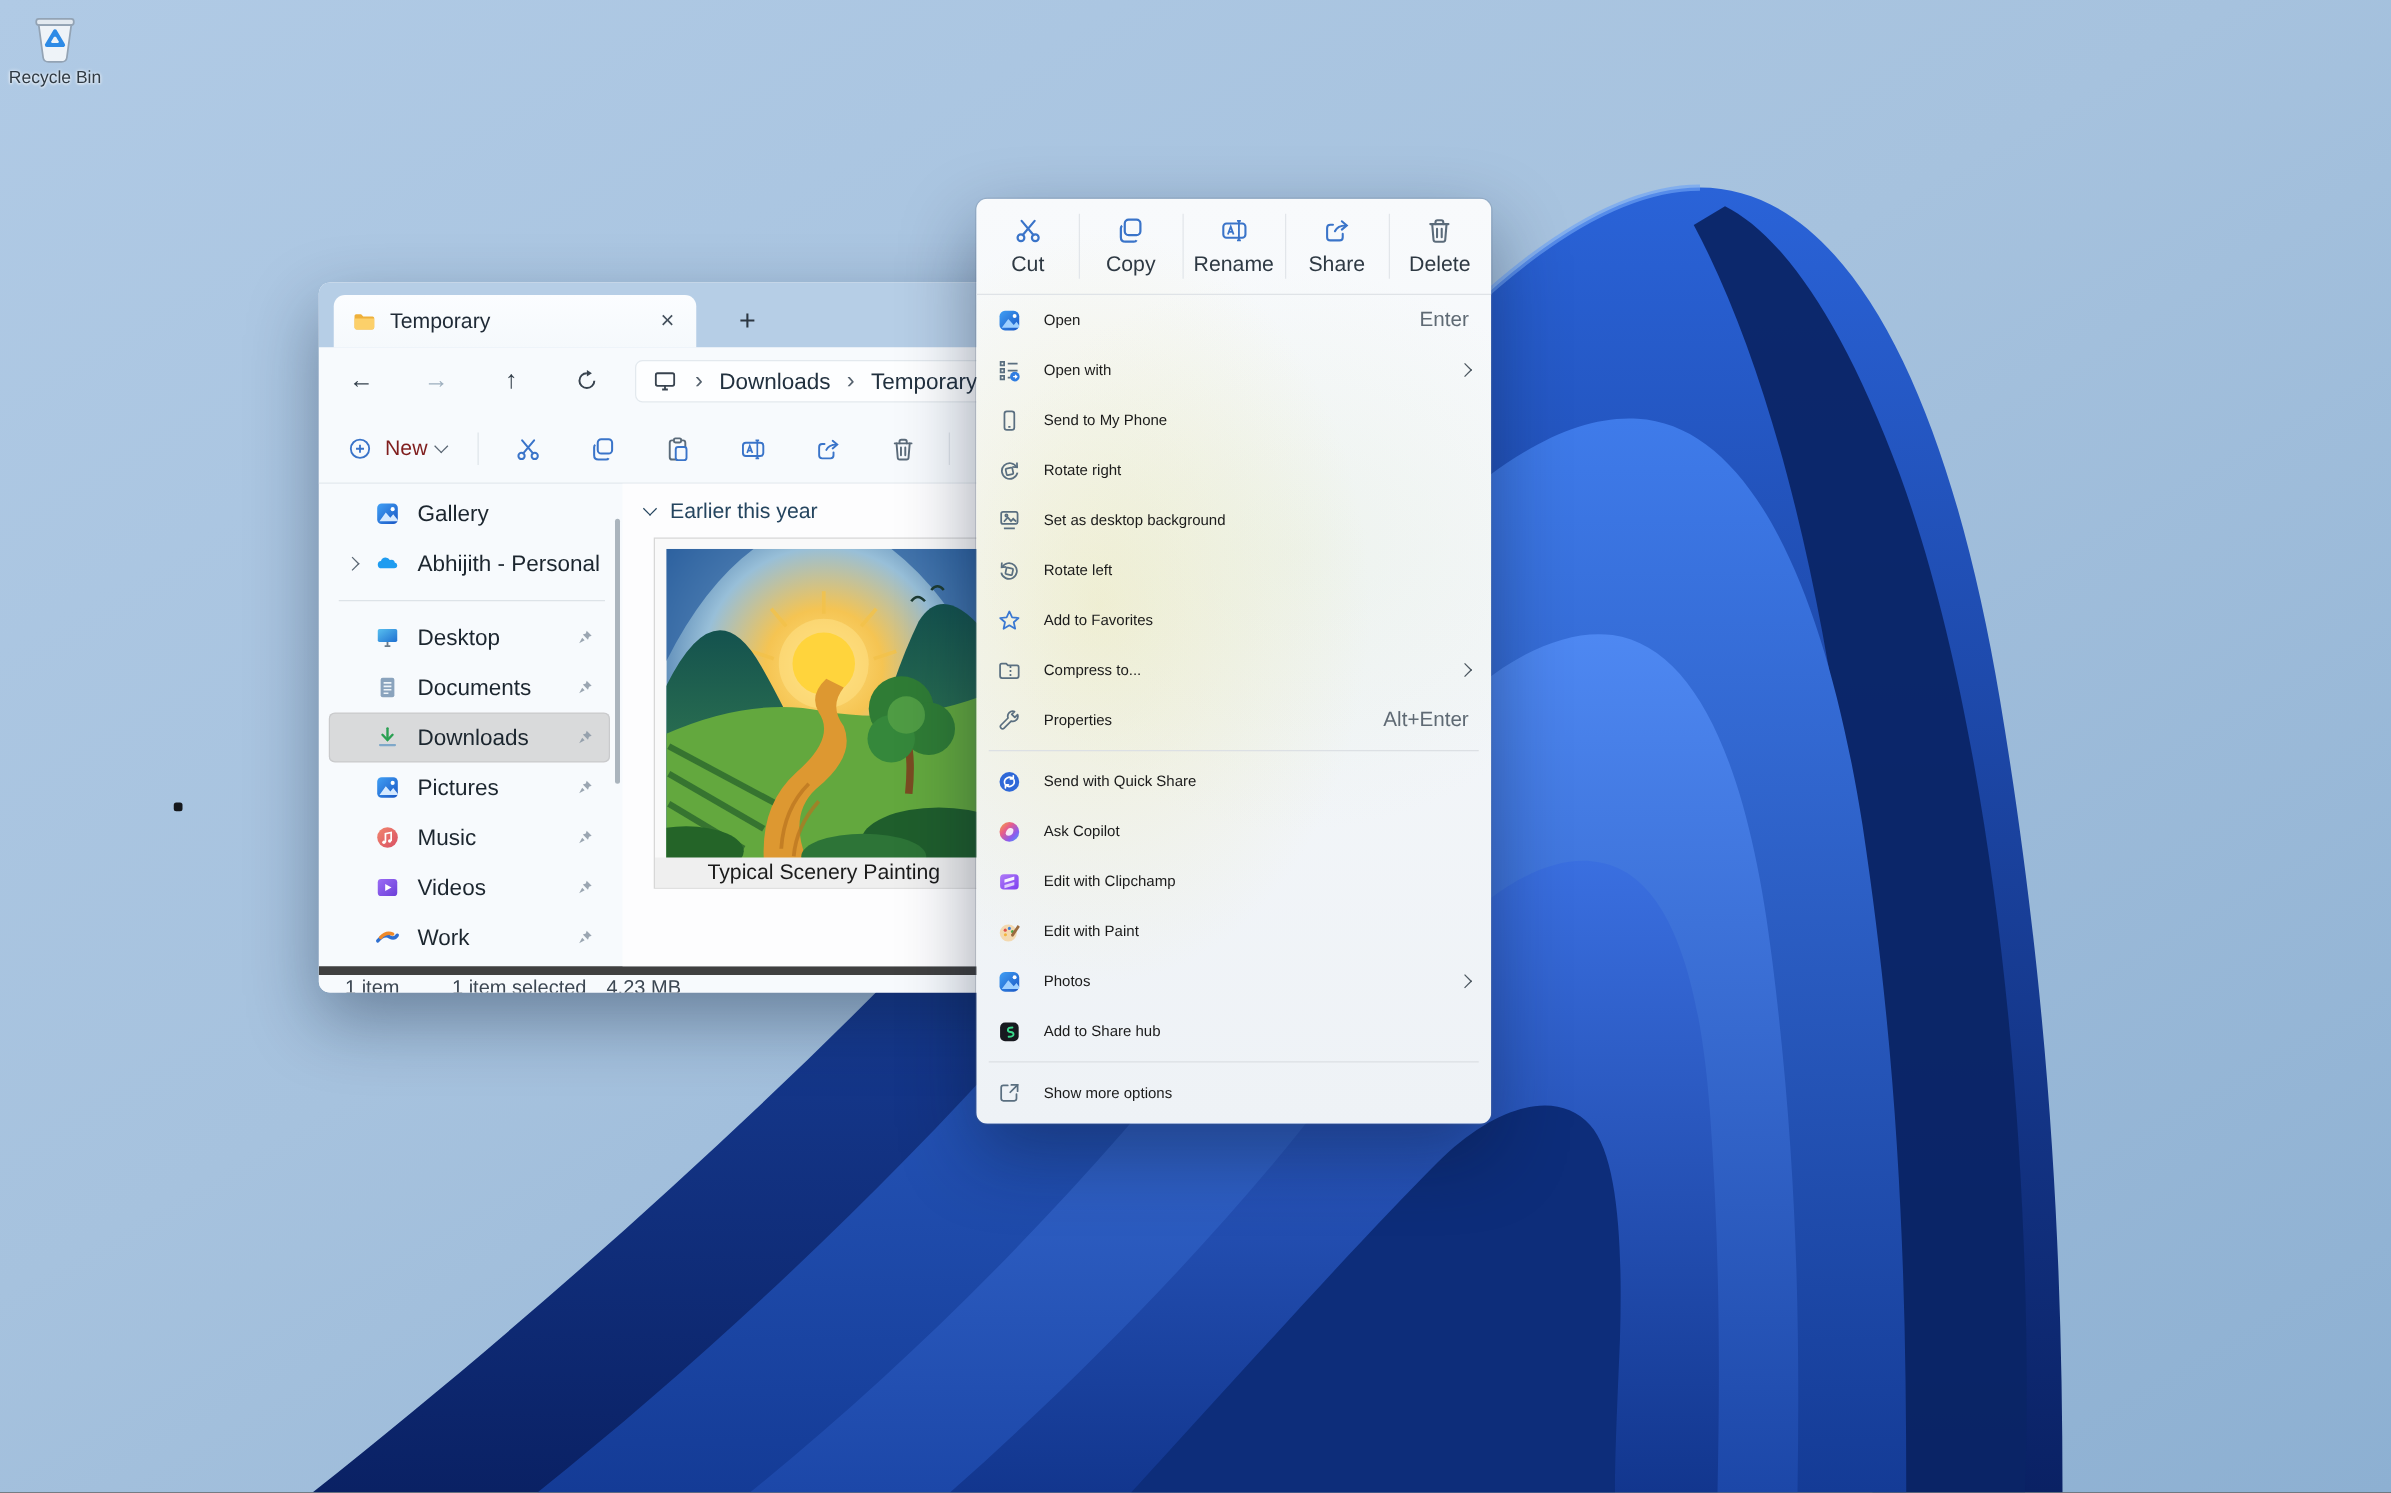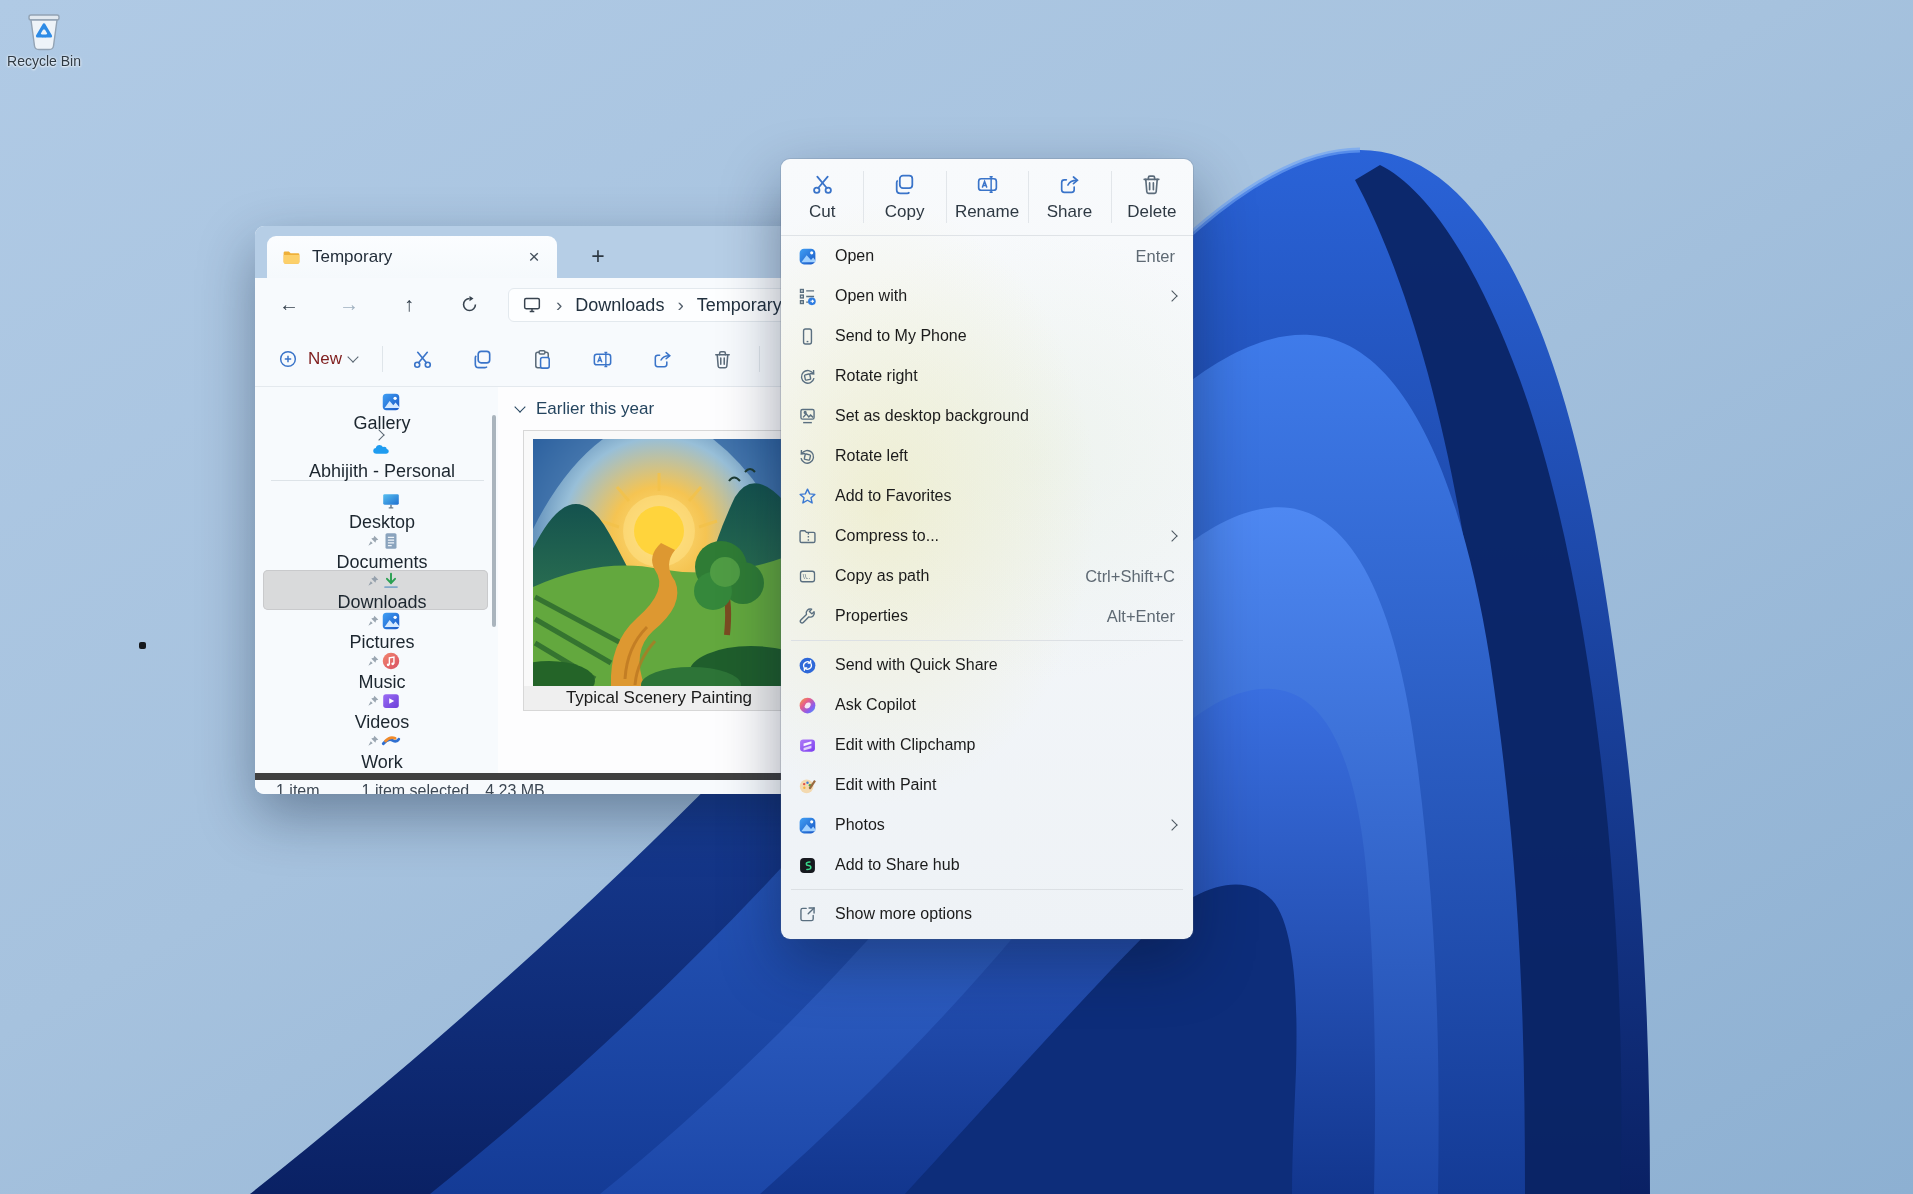--- a/index.html
+++ b/index.html
@@ -35,21 +35,21 @@
   .newbtn{display:flex;align-items:center;margin-left:13px;padding:6px 9px;border-radius:6px;}
   .newbtn .nl{font-size:17px;margin:0 7px 0 9px;color:#7f1d1d;}
   .tbtn{width:42px;height:38px;display:flex;align-items:center;justify-content:center;border-radius:6px;margin-left:18px;}
   .tdiv{width:1px;height:26px;background:#dfe5ea;margin-left:16px;}
   .chev{display:inline-block;width:7px;height:7px;border-right:1.6px solid #5a6673;border-bottom:1.6px solid #5a6673;}
   .chev.down{transform:rotate(45deg);margin-top:-4px;}
   .chev.right{transform:rotate(-45deg);}
 
   .wbody{display:flex;height:386px;}
   .sidebar{width:243px;position:relative;overflow:hidden;padding-top:4px;box-sizing:border-box;}
-  .srow{height:40px;display:flex;align-items:center;margin:0 10px 0 8px;border-radius:5px;padding:0 6px;flex-direction:column;}
+  .srow{height:40px;display:flex;align-items:center;margin:0 10px 0 8px;border-radius:5px;padding:0 6px;}
   .srow .sic{width:22px;height:22px;margin-left:30px;flex:none;}
   .srow .exp{width:14px;margin-left:6px;flex:none;display:flex;justify-content:center;}
   .srow .exp+.sic{margin-left:10px;}
   .srow .sl{font-size:18px;margin-left:13px;flex:1;color:#1c262f;white-space:nowrap;}
   .srow .pin{width:16px;height:16px;flex:none;margin-right:6px;opacity:.85;}
   .srow.sel{background:#d9dadb;box-shadow:inset 0 0 0 1px #c9cacc;}
   .sdiv{height:1px;background:#dde3e8;margin:9px 14px 9px 16px;}
   .sscroll{position:absolute;right:2px;top:28px;width:4px;height:212px;background:#aab4bd;border-radius:2px;}
   .content{flex:1;background:#fdfdfe;position:relative;}
   .ghead{position:absolute;left:18px;top:12px;display:flex;align-items:center;font-size:17px;color:#25455f;}
@@ -73,21 +73,21 @@
     box-shadow:0 24px 60px rgba(8,20,45,.40),0 0 0 1px rgba(110,125,140,.22);
     padding-bottom:5px;overflow:hidden;}
   .qrow{height:76px;display:flex;align-items:stretch;}
   .qa{flex:1;display:flex;flex-direction:column;align-items:center;justify-content:center;gap:5px;position:relative;}
   .qa+.qa::before{content:"";position:absolute;left:0;top:12px;bottom:12px;width:1px;background:#e2e6ea;}
   .qa .ql{font-size:17px;color:#2e3943;}
   .mdiv0{height:1px;background:#dfe3e7;}
   .mdiv{height:1px;background:#dcе0e4;background:#dce0e4;margin:4px 10px;}
   .mrow{height:40px;display:flex;align-items:center;padding:0 14px 0 15px;}
   .mrow .mic{width:22px;height:22px;flex:none;display:flex;align-items:center;justify-content:center;}
-  .mrow .ml{font-size:16px;color:#1b1b1b;margin-left:17px;flex:1;white-space:nowrap;}
+  .mrow .ml{font-size:12px;color:#1b1b1b;margin-left:17px;flex:1;white-space:nowrap;}
   .mrow .msc{font-size:16.5px;color:#5f6a74;margin-right:4px;margin-left:28px;}
   .mrow .chev{border-color:#4b565f;margin-right:3px;}
 </style>
 </head>
 <body>
 
 <div class="screen">
 
   <svg class="wallpaper" viewBox="0 0 1913 1194" preserveAspectRatio="none">
     <defs>
@@ -600,30 +600,20 @@
               <path d="M13,7.8 V18.4" stroke-dasharray="1.8 1.8"></path>
             </g>
           </svg>
         </span>
       <span class="ml">Compress to...</span>
       <span class="chev right"></span>
     </div>
     <div class="mrow">
       <span class="mic">
           <svg width="21" height="21" viewBox="0 0 24 24">
-            <rect x="4" y="6" width="16" height="12" rx="2.5" stroke="#5a6f80" stroke-width="1.5" fill="none"></rect>
-            <text x="6.6" y="14.8" font-size="8" fill="#5a6f80" font-family="Liberation Sans, sans-serif">\\..</text>
-          </svg>
-        </span>
-      <span class="ml">Copy as path</span>
-      <span class="msc">Ctrl+Shift+C</span>
-    </div>
-    <div class="mrow">
-      <span class="mic">
-          <svg width="21" height="21" viewBox="0 0 24 24">
             <path d="M19.5,6.5 A4.6,4.6 0 0 1 13.6,12.4 L7.2,18.8 Q5.8,20.2 4.4,18.8 Q3,17.4 4.4,16 L10.8,9.6 A4.6,4.6 0 0 1 16.7,3.7 L14.2,6.2 L17,9 Z" fill="none" stroke="#5a6f80" stroke-width="1.6" stroke-linejoin="round"></path>
           </svg>
         </span>
       <span class="ml">Properties</span>
       <span class="msc">Alt+Enter</span>
     </div>
     <div class="mdiv"></div>
     <div class="mrow">
       <span class="mic">
           <svg width="21" height="21" viewBox="0 0 24 24">

